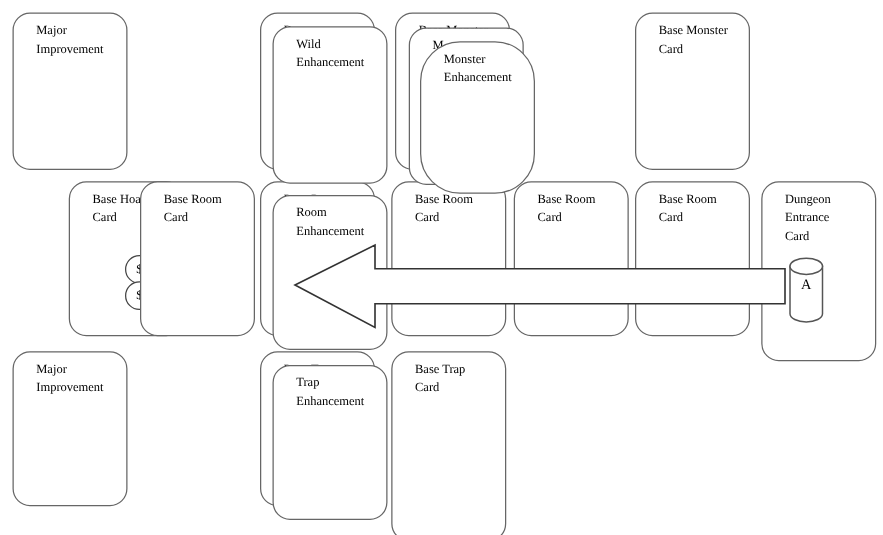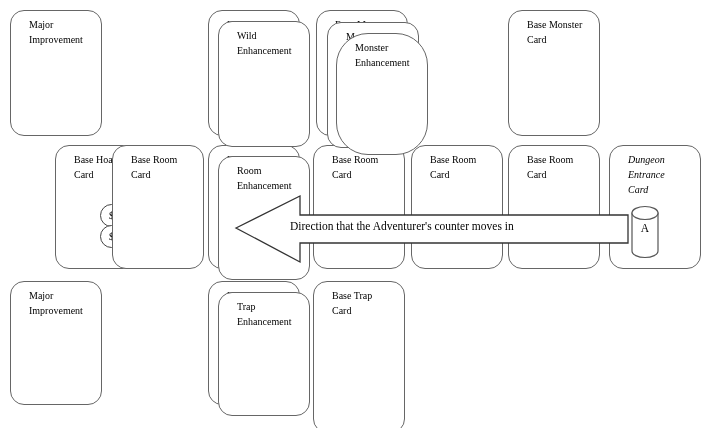--- a/index.html
+++ b/index.html
@@ -149,21 +149,21 @@
   <div class="card" style="left:411px; top:145px; width:92px; height:124px;">
     <div class="card-label">Base Room
 Card</div>
   </div>
 
   <div class="card" style="left:508px; top:145px; width:92px; height:124px;">
     <div class="card-label">Base Room
 Card</div>
   </div>
 
-  <div class="card" style="left:609px; top:145px; width:92px; height:124px;font-style:italic;">
+  <div class="card" style="left:609px; top:145px; width:92px; height:144px;">
     <div class="card-label">Dungeon
 Entrance
 Card</div>
   </div>
 
   <div class="card" style="left:10px; top:281px; width:92px; height:124px;">
     <div class="card-label">Major
 Improvement</div>
   </div>
 
@@ -182,17 +182,16 @@
 
   <svg id="arrow-layer" viewBox="0 0 706 428" width="706" height="428">
     <polygon points="236,228 300,196 300,215 628,215 628,243 300,243 300,262" fill="#ffffff" stroke="#333333" stroke-width="1.3" stroke-linejoin="miter"></polygon>
 
     <g class="token">
       <path d="M632,213 L632,251 A13,6.5 0 0 0 658,251 L658,213 Z" fill="#ffffff" stroke="#555555" stroke-width="1.2"></path>
       <ellipse cx="645" cy="213" rx="13" ry="6.5" fill="#ffffff" stroke="#555555" stroke-width="1.2"></ellipse>
     </g>
   </svg>
 
-  <div id="arrow-text">Direction that the Adventurer's counter moves in</div>
 
   <div style="position:absolute; left:632px; top:222px; width:26px; text-align:center; font-size:11.5px; z-index:12;">A</div>
 
 </div>
 
 </body></html>

